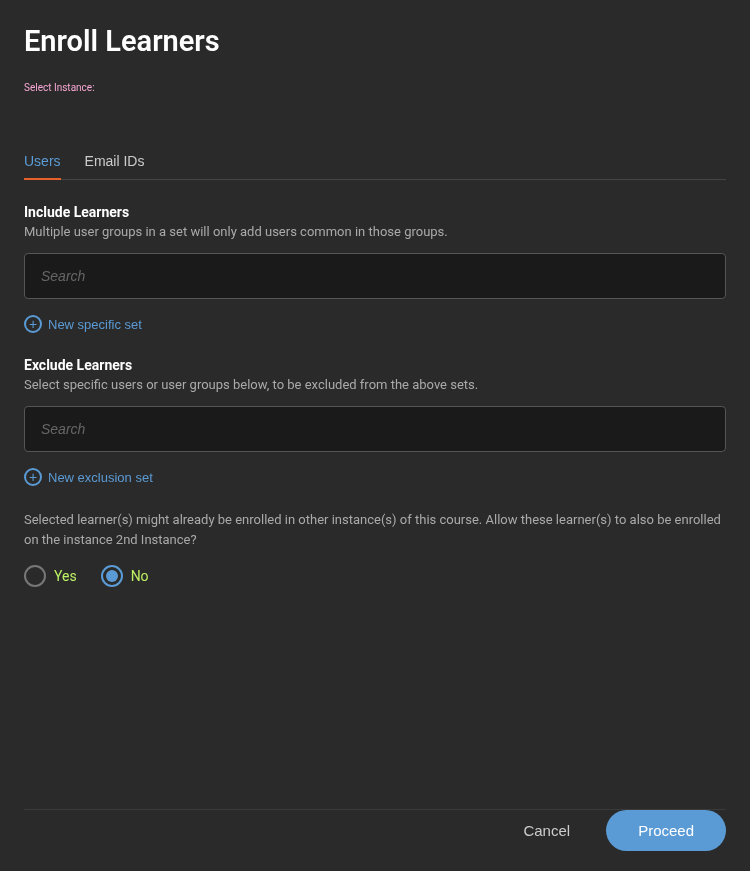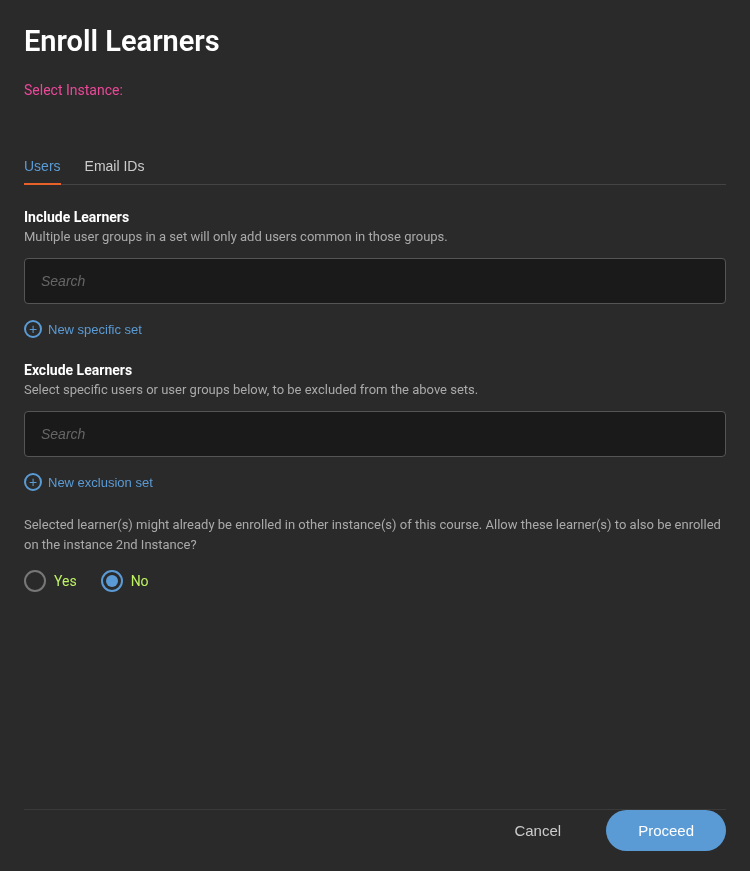--- a/index.html
+++ b/index.html
@@ -33,22 +33,22 @@
     }
 
     .instance-row {
       display: flex;
       align-items: center;
       margin-bottom: 24px;
       gap: 16px;
     }
 
     .instance-label {
-      font-size: 14px;
-      color: #ec4899;
+      font-size: 10px;
+      color: #f9a8d4;
       white-space: nowrap;
     }
 
     .instance-select {
       background-color: #1e1e1e;
       border: 1px solid #555555;
       border-radius: 4px;
       color: #e0e0e0;
       padding: 8px 36px 8px 12px;
       font-size: 14px;
@@ -219,21 +219,21 @@
     .radio-label {
       font-size: 14px;
       color: #bef264;
     }
 
     .footer {
       margin-top: auto;
       display: flex;
       justify-content: flex-end;
       align-items: center;
-      gap: 25px;
+      gap: 16px;
       border-top: 1px solid #3a3a3a;
     }
 
     .cancel-btn {
       background: none;
       border: none;
       color: #cccccc;
       font-size: 15px;
       cursor: pointer;
       padding: 10px 20px;

